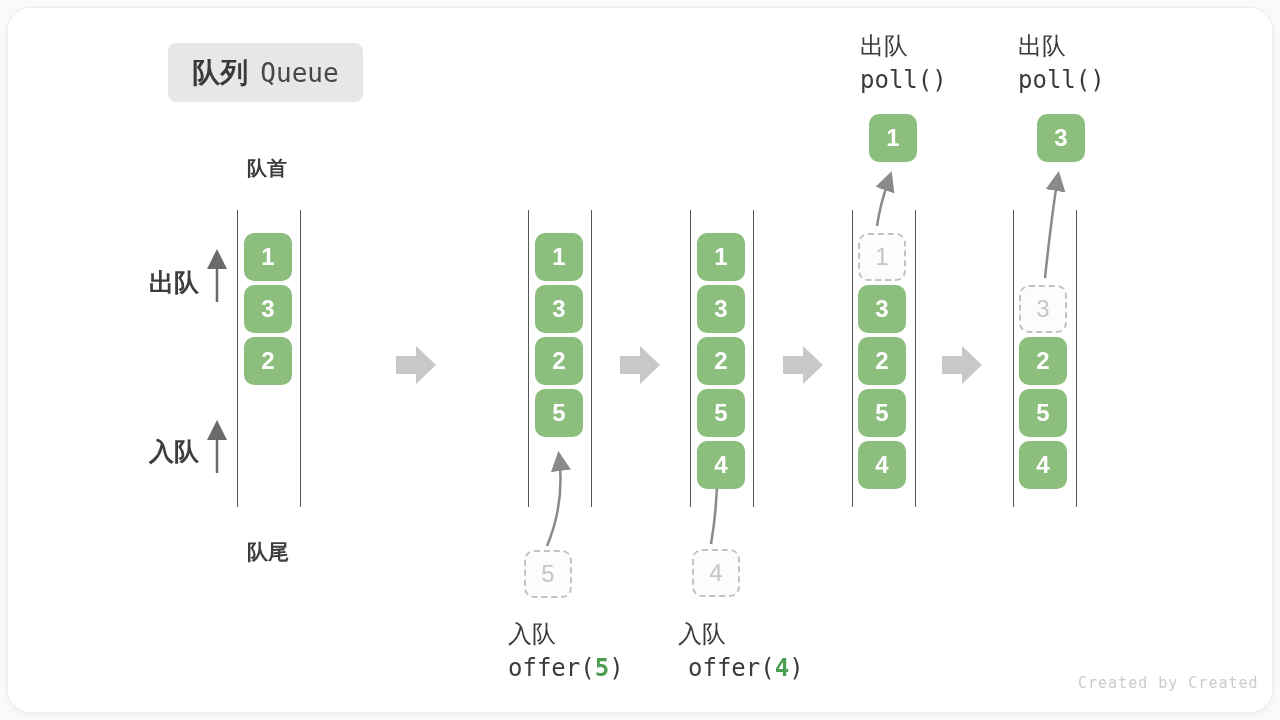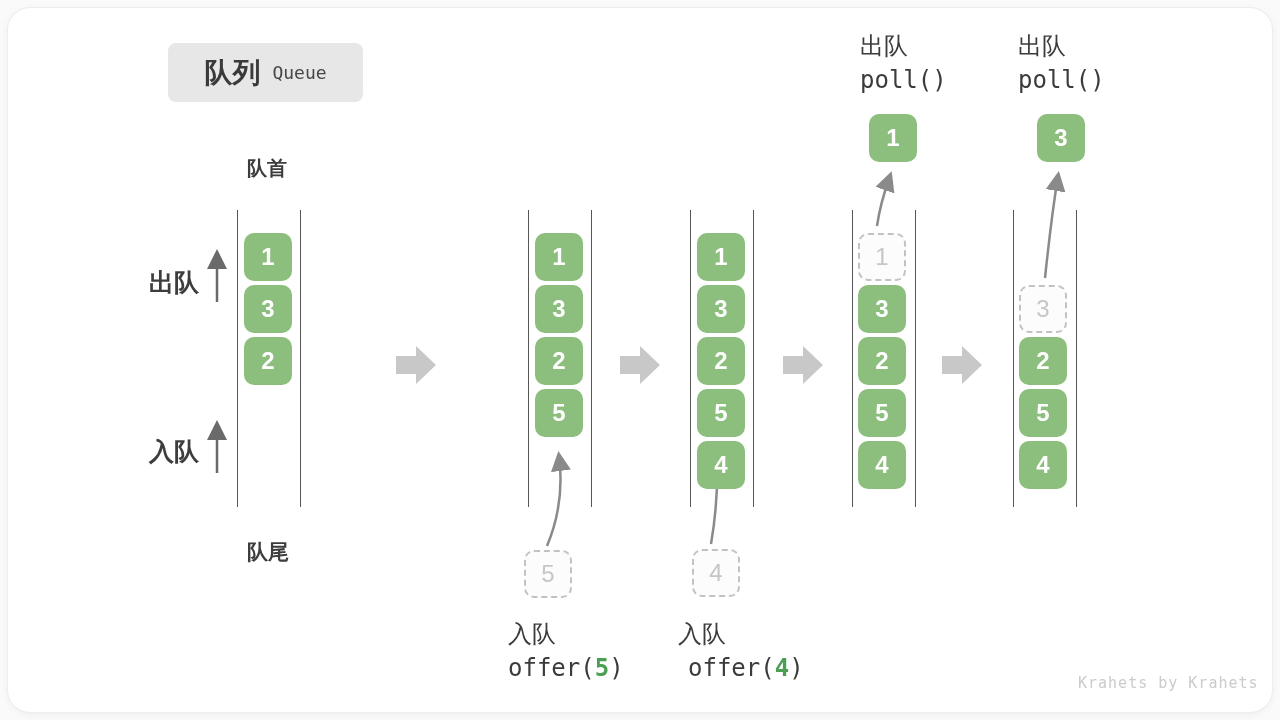--- a/index.html
+++ b/index.html
@@ -14,21 +14,21 @@
   }
   .stage{position:absolute;inset:0;}
   .overlay{position:absolute;inset:0;pointer-events:none;}
 
   .title-badge{
     position:absolute;left:168px;top:43px;width:195px;height:59px;
     background:#e7e7e7;border-radius:8px;
     display:flex;align-items:center;justify-content:center;gap:12px;
   }
   .title-zh{font-size:28px;font-weight:bold;color:#3a3a3a;}
-  .title-en{font-family:"DejaVu Sans Mono","Liberation Mono",monospace;font-size:18px;color:#474747;}
+  .title-en{font-family:"DejaVu Sans Mono","Liberation Mono",monospace;font-size:26px;color:#474747;}
 
   .lbl-bold{position:absolute;font-size:25px;font-weight:bold;color:#3d3d3d;white-space:nowrap;}
 
   .channel{position:absolute;top:210px;height:297px;width:62px;
     border-left:1.5px solid #565656;border-right:1.5px solid #565656;}
 
   .qbox{
     position:absolute;width:48px;height:48px;border-radius:10px;
     background:#8CBE7D;color:#ffffff;
     display:flex;align-items:center;justify-content:center;
@@ -129,15 +129,15 @@
 
   <div class="channel" style="left:1013px;"></div>
   <div class="ghost" style="left:1019px;top:285px;">3</div>
   <div class="qbox" style="left:1019px;top:337px;">2</div>
   <div class="qbox" style="left:1019px;top:389px;">5</div>
   <div class="qbox" style="left:1019px;top:441px;">4</div>
   <div class="ann" style="left:1018px;top:30px;">出队</div>
   <div class="ann code" style="left:1018px;top:66px;">poll()</div>
   <div class="qbox" style="left:1037px;top:114px;">3</div>
 
-  <div class="watermark">Krahets by Krahets</div>
+  <div class="watermark">Created by Created</div>
 
 </div>
 
 </body></html>

